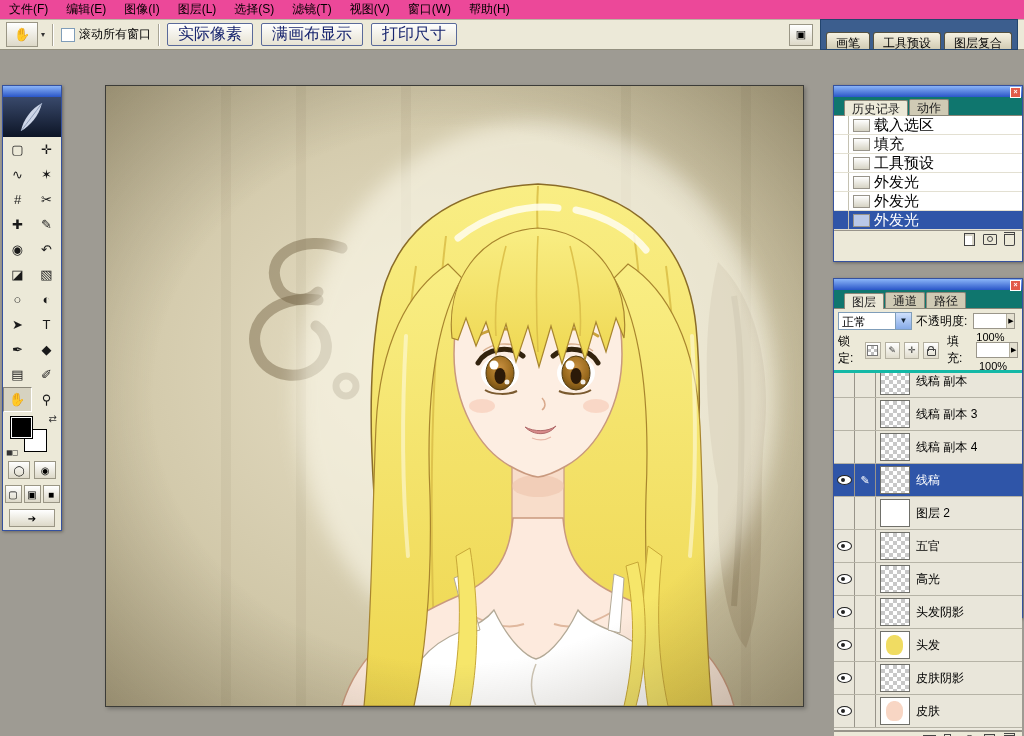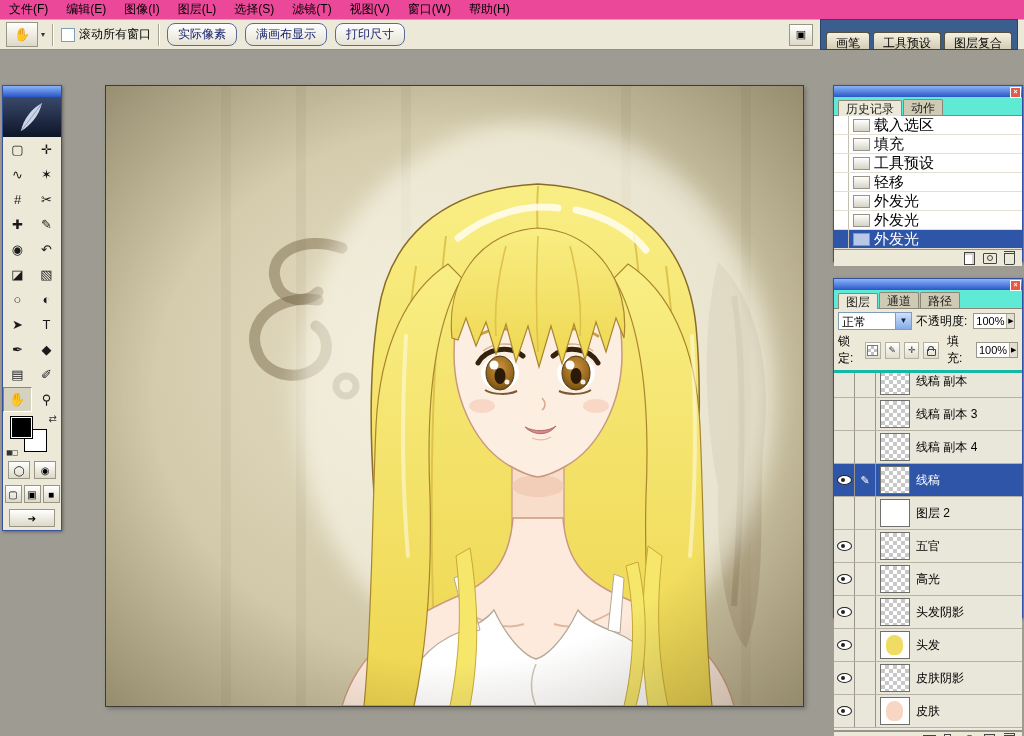--- a/index.html
+++ b/index.html
@@ -13,21 +13,21 @@
   
   .optionsbar{position:absolute;left:0;top:20px;width:1024px;height:30px;background:#ece9d8;
               border-bottom:1px solid #93907f;display:flex;align-items:center;padding:0 6px;box-sizing:border-box;gap:7px}
   .tool-preview{width:30px;height:23px;border:1px solid #9a9685;background:linear-gradient(#fff,#ddd9c8);
                 display:flex;align-items:center;justify-content:center;font-size:13px}
   .dd-arrow{font-size:8px;color:#333;margin-left:-4px}
   .vsep{width:1px;height:22px;background:#a8a494;border-right:1px solid #fff}
   .chkrow{display:flex;align-items:center;gap:4px}
   .checkbox{width:12px;height:12px;background:#fff;border:1px solid #7f9db9}
   .xp-btn{height:19px;padding:1px 10px;background:linear-gradient(#fefefe,#e7e3d3);
-          border:1px solid #5a6a9a;border-radius:8px;color:#17246e;font-size:12px;
+          border:1px solid #5a6a9a;border-radius:2px;color:#17246e;font-size:16px;
           display:flex;align-items:center;cursor:default;white-space:nowrap}
   .fb-btn{width:22px;height:20px;border:1px solid #9a9685;background:linear-gradient(#fff,#ddd9c8);
           display:flex;align-items:center;justify-content:center;font-size:11px;margin-left:auto}
   .well{display:flex;align-items:flex-end;background:#3c5e8e;height:26px;border:1px solid #23456e;
         padding:3px 5px 0 5px;gap:3px}
   .well-tab{background:linear-gradient(#f6f2e2,#d2ccb4);border:1px solid #565240;border-bottom:none;
             border-radius:3px 3px 0 0;padding:2px 9px 1px;font-size:12px;height:17px;box-sizing:border-box;white-space:nowrap}
   
   .toolbox{position:absolute;left:2px;top:85px;width:58px;background:#ece9d8;
            border:1px solid #35519e;box-shadow:1px 1px 3px rgba(0,0,0,.35)}
@@ -51,42 +51,42 @@
   
   .canvas{position:absolute;left:105px;top:85px;width:697px;height:620px;border:1px solid #3c3c38;
           background:#cfc6aa;box-shadow:2px 2px 4px rgba(0,0,0,.25)}
   .canvas svg{display:block}
   
   .panel{position:absolute;left:833px;width:190px;background:#ece9d8;border:1px solid #35519e;
          box-shadow:1px 1px 3px rgba(0,0,0,.35);box-sizing:border-box}
   .p-title{height:11px;background:linear-gradient(#8ab4f8,#2a56c8);position:relative}
   .p-close{position:absolute;right:1px;top:1px;width:9px;height:9px;background:#e25b4a;border:1px solid #fff;
            color:#fff;font-size:7px;line-height:7px;text-align:center;font-weight:bold}
-  .p-tabs{display:flex;background:#5eead4;padding:2px 4px 0;border-bottom:1px solid #8a8678;height:16px}
+  .p-tabs{display:flex;background:#0f766e;padding:2px 10px 0;border-bottom:1px solid #8a8678;height:16px}
   .p-tab{font-size:12px;padding:0 7px 1px;background:#cfcab4;border:1px solid #8a8678;border-bottom:none;
          border-radius:2px 2px 0 0;margin-right:1px;color:#222;white-space:nowrap}
   .p-tab.active{background:#ece9d8;position:relative;top:1px}
   
   .hist-list{background:#fff}
   .hist-row{display:flex;align-items:center;height:18px;font-size:15px;border-bottom:1px solid #e3e0d2}
   .hist-well{width:15px;height:100%;border-right:1px solid #c4c1b2;box-sizing:border-box;flex:none}
   .hist-icon{width:15px;height:11px;margin:0 4px;background:linear-gradient(#fff,#d6d3c4);
              border:1px solid #98948a;flex:none}
   .hist-row.selected{background:#2f55a8;color:#fff}
   .hist-row.selected .hist-icon{background:#b9c8e8}
   .panel-bottom{height:16px;display:flex;align-items:center;justify-content:flex-end;gap:5px;
                 padding:0 5px;border-top:1px solid #98948a;background:#ece9d8}
   
   .ctrl-row{display:flex;align-items:center;gap:4px;padding:3px 4px;font-size:12px}
   .combo{display:flex;width:74px;height:18px;border:1px solid #7f9db9;background:#fff;box-sizing:border-box}
   .combo .val{flex:1;padding:1px 3px;overflow:hidden;white-space:nowrap}
   .combo .arrow{width:15px;background:linear-gradient(#cfe0fc,#86abe8);border-left:1px solid #7f9db9;
                 text-align:center;font-size:8px;line-height:15px;color:#123}
   .numfield{display:flex;width:42px;height:16px;border:1px solid #9a968a;background:#fff;box-sizing:border-box;margin-left:2px}
-  .numfield .val{flex:1;padding:0 2px;font-size:11px;line-height:14px;text-align:left}
+  .numfield .val{flex:1;padding:16px 2px;font-size:11px;line-height:14px;text-align:left}
   .numfield .arrow{width:10px;text-align:center;font-size:7px;line-height:14px;background:#e4e0d0;border-left:1px solid #b4b0a0}
   .lockbtn{width:16px;height:15px;border:1px solid #b4b0a0;background:linear-gradient(#fff,#e0dccc);
            display:flex;align-items:center;justify-content:center;font-size:9px;color:#333}
   .lockglyph{width:7px;height:5px;border:1px solid #444;border-radius:0 0 1px 1px;position:relative;margin-top:4px}
   .lockglyph::before{content:"";position:absolute;top:-4px;left:0px;width:4px;height:4px;
                      border:1px solid #444;border-bottom:none;border-radius:3px 3px 0 0}
   .chk6{background-image:linear-gradient(45deg,#c0c0c0 25%,transparent 25%,transparent 75%,#c0c0c0 75%),
                           linear-gradient(45deg,#c0c0c0 25%,transparent 25%,transparent 75%,#c0c0c0 75%);
         background-size:6px 6px;background-position:0 0,3px 3px;background-color:#fff;width:10px;height:10px;border:1px solid #777}
   
@@ -406,32 +406,27 @@
         <span>填充</span>
       </div>
       <div class="hist-row">
         <div class="hist-well"></div>
         <div class="hist-icon"></div>
         <span>工具预设</span>
       </div>
       <div class="hist-row">
         <div class="hist-well"></div>
         <div class="hist-icon"></div>
-        <span>轻移</span>
+        <span>外发光</span>
       </div>
       <div class="hist-row">
         <div class="hist-well"></div>
         <div class="hist-icon"></div>
         <span>外发光</span>
       </div>
-      <div class="hist-row">
-        <div class="hist-well"></div>
-        <div class="hist-icon"></div>
-        <span>外发光</span>
-      </div>
       <div class="hist-row selected">
         <div class="hist-well"></div>
         <div class="hist-icon"></div>
         <span>外发光</span>
       </div>
     </div>
   <div class="panel-bottom">
     <span class="mi">
         <span class="i-page"></span>
       </span>

